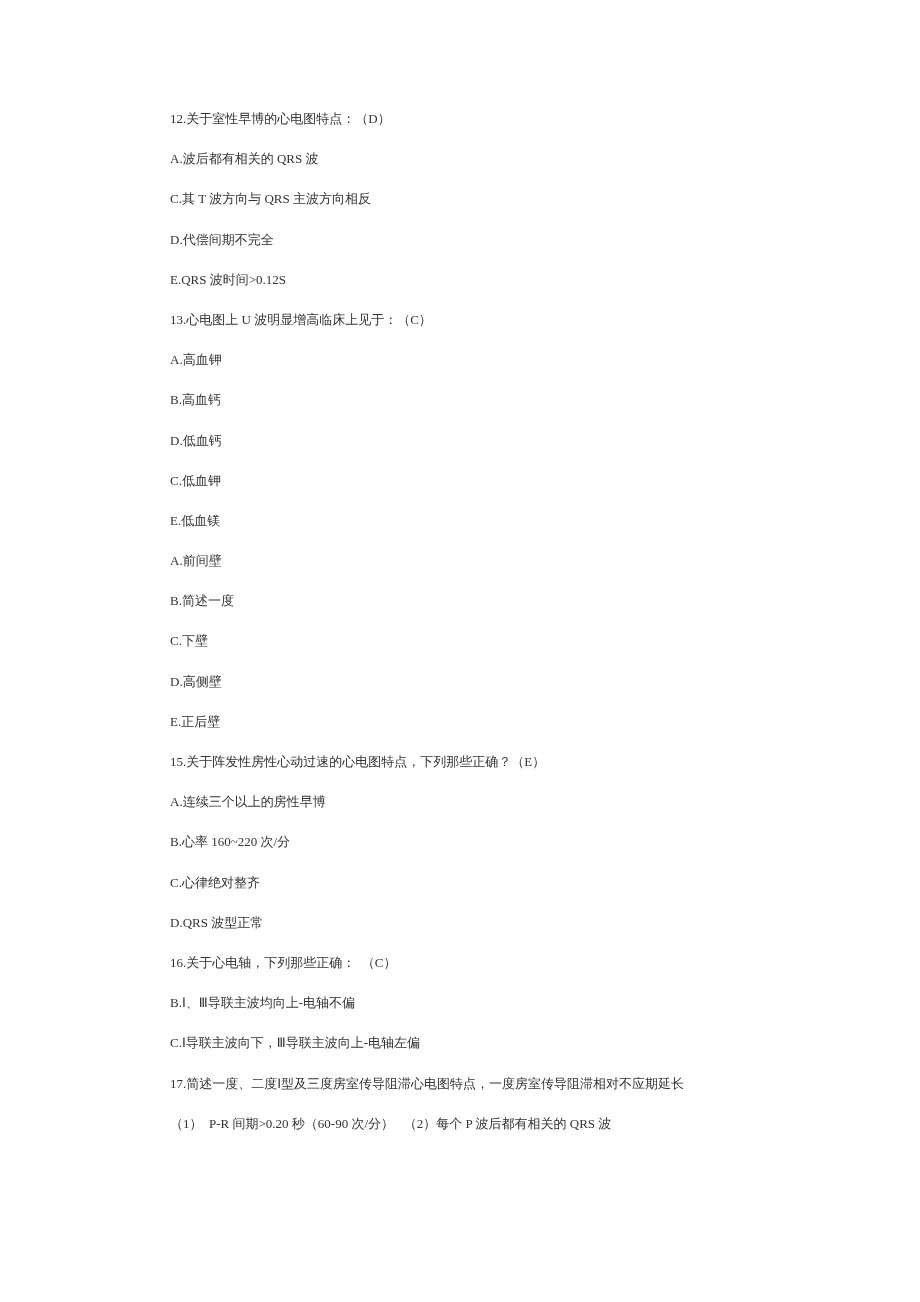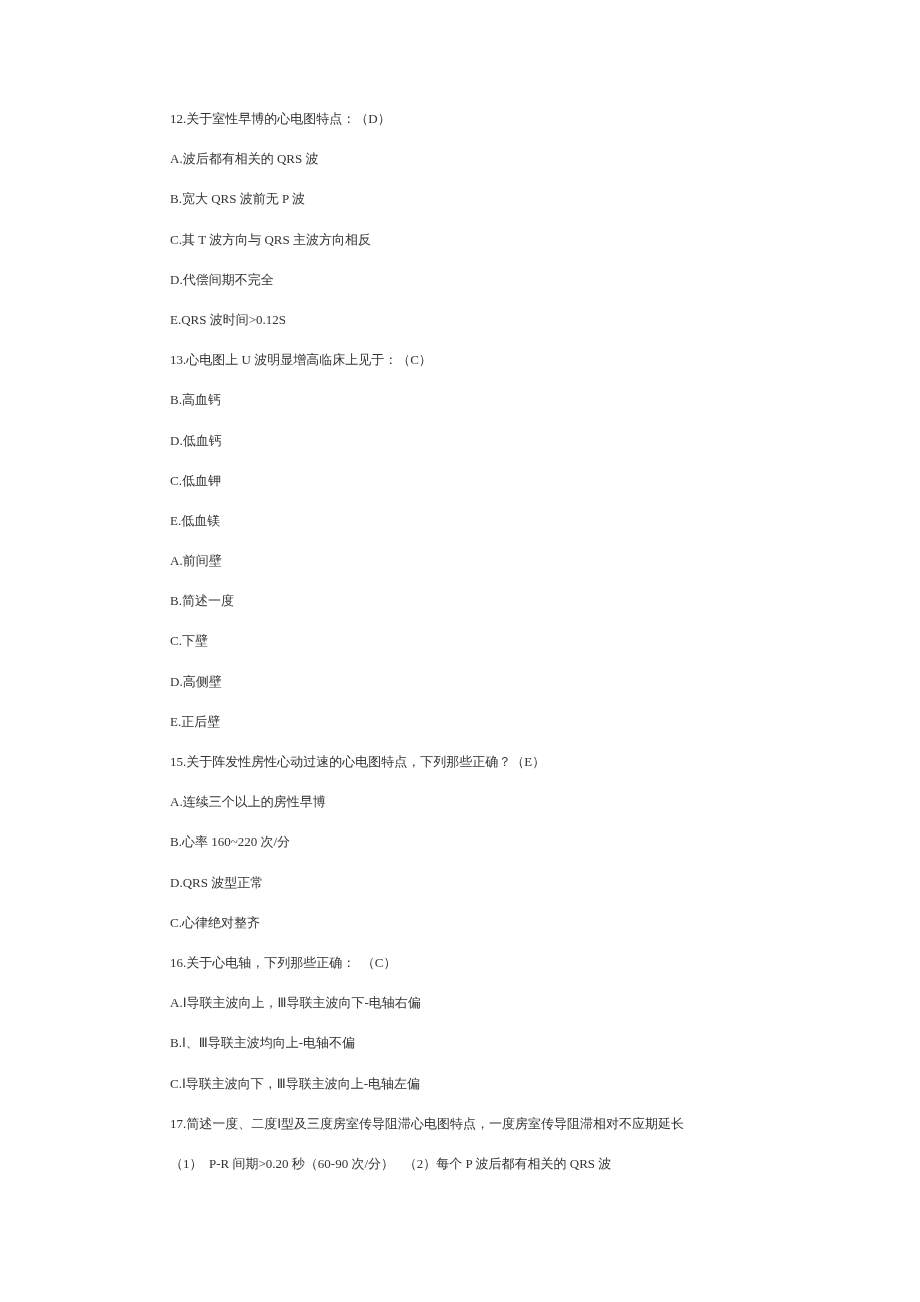--- a/index.html
+++ b/index.html
@@ -20,44 +20,43 @@
     white-space: pre-wrap;
   }
 </style>
 </head>
 <body>
 
 <div class="page">
 
   <div class="line">12.关于室性早博的心电图特点：（D）</div>
   <div class="line">A.波后都有相关的 QRS 波</div>
-  <div class="line">B.宽大 QRS 波前无 P 波</div>
   <div class="line">C.其 T 波方向与 QRS 主波方向相反</div>
   <div class="line">D.代偿间期不完全</div>
   <div class="line">E.QRS 波时间&gt;0.12S</div>
 
   <div class="line">13.心电图上 U 波明显增高临床上见于：（C）</div>
+  <div class="line">A.高血钾</div>
   <div class="line">B.高血钙</div>
   <div class="line">D.低血钙</div>
   <div class="line">C.低血钾</div>
   <div class="line">E.低血镁</div>
 
   <div class="line">A.前间壁</div>
   <div class="line">B.简述一度</div>
   <div class="line">C.下壁</div>
   <div class="line">D.高侧壁</div>
   <div class="line">E.正后壁</div>
 
   <div class="line">15.关于阵发性房性心动过速的心电图特点，下列那些正确？（E）</div>
   <div class="line">A.连续三个以上的房性早博</div>
   <div class="line">B.心率 160~220 次/分</div>
+  <div class="line">C.心律绝对整齐</div>
   <div class="line">D.QRS 波型正常</div>
-  <div class="line">C.心律绝对整齐</div>
 
   <div class="line">16.关于心电轴，下列那些正确：  （C）</div>
-  <div class="line">A.Ⅰ导联主波向上，Ⅲ导联主波向下-电轴右偏</div>
   <div class="line">B.Ⅰ、Ⅲ导联主波均向上-电轴不偏</div>
   <div class="line">C.Ⅰ导联主波向下，Ⅲ导联主波向上-电轴左偏</div>
 
   <div class="line">17.简述一度、二度Ⅰ型及三度房室传导阻滞心电图特点，一度房室传导阻滞相对不应期延长</div>
   <div class="line">（1）  P-R 间期&gt;0.20 秒（60-90 次/分）   （2）每个 P 波后都有相关的 QRS 波</div>
 
 </div>
 
 </body></html>

